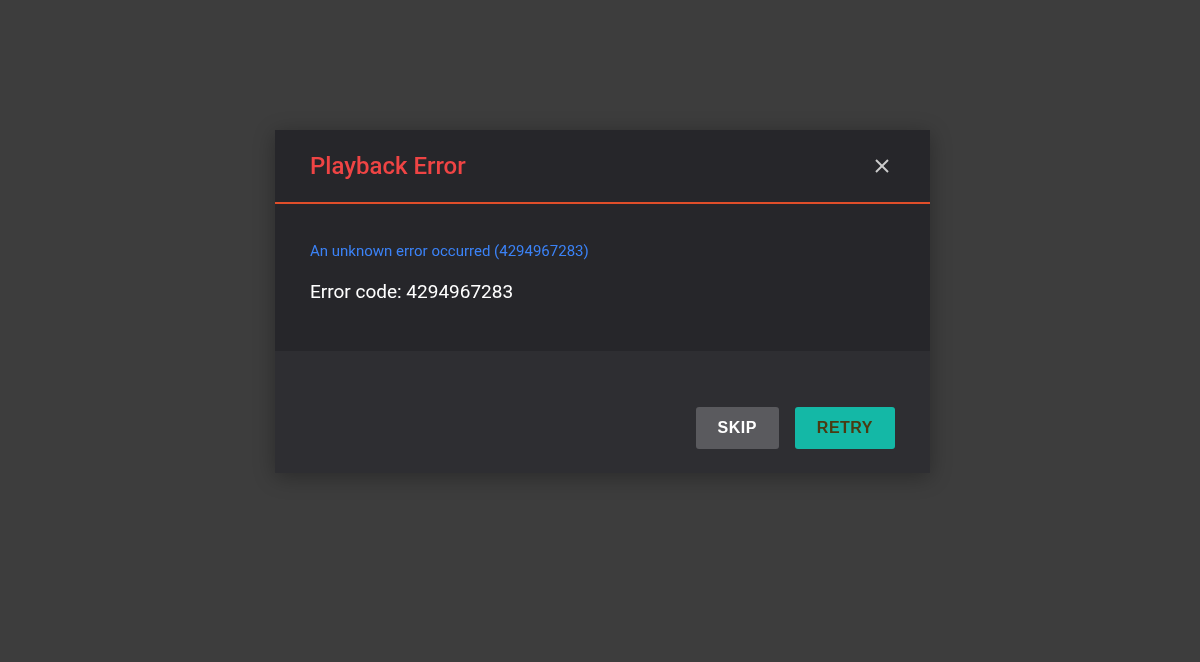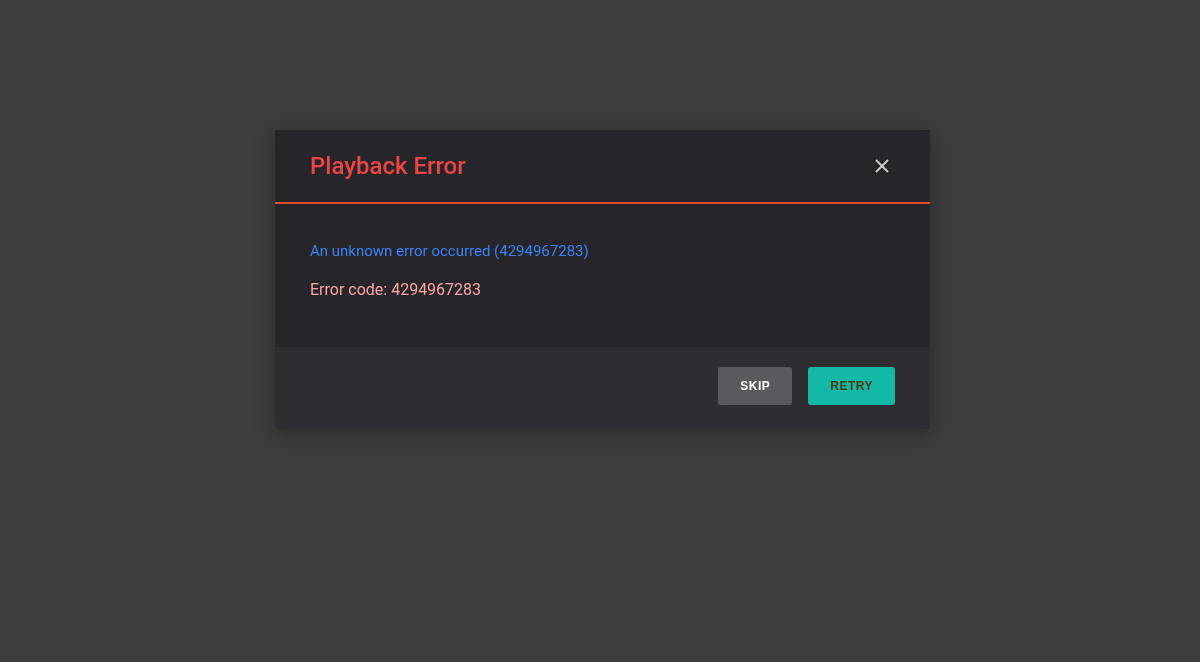--- a/index.html
+++ b/index.html
@@ -52,38 +52,39 @@
     }
     .dialog-body {
       padding: 38px 35px 48px 35px;
     }
     .error-message {
       color: #3b82f6;
       font-size: 15px;
       margin-bottom: 20px;
     }
     .error-code {
-      color: #fca5a5;
-      font-size: 16px;
+      color: #ffffff;
+      font-size: 19px;
     }
     .dialog-footer {
       background-color: #2e2e32;
       padding: 20px 35px 24px 35px;
       display: flex;
       justify-content: flex-end;
       gap: 16px;
     }
     .btn {
       border: none;
       padding: 12px 22px;
-      font-size: 12px;
+      font-size: 16px;
       font-weight: 700;
       letter-spacing: 0.5px;
       cursor: pointer;
       border-radius: 3px;
+      margin-top: 36px;
     }
     .btn-skip {
       background-color: #5a5a5e;
       color: #ffffff;
     }
     .btn-retry {
       background-color: #14b8a6;
       color: #4a3a12;
     }
   </style>

